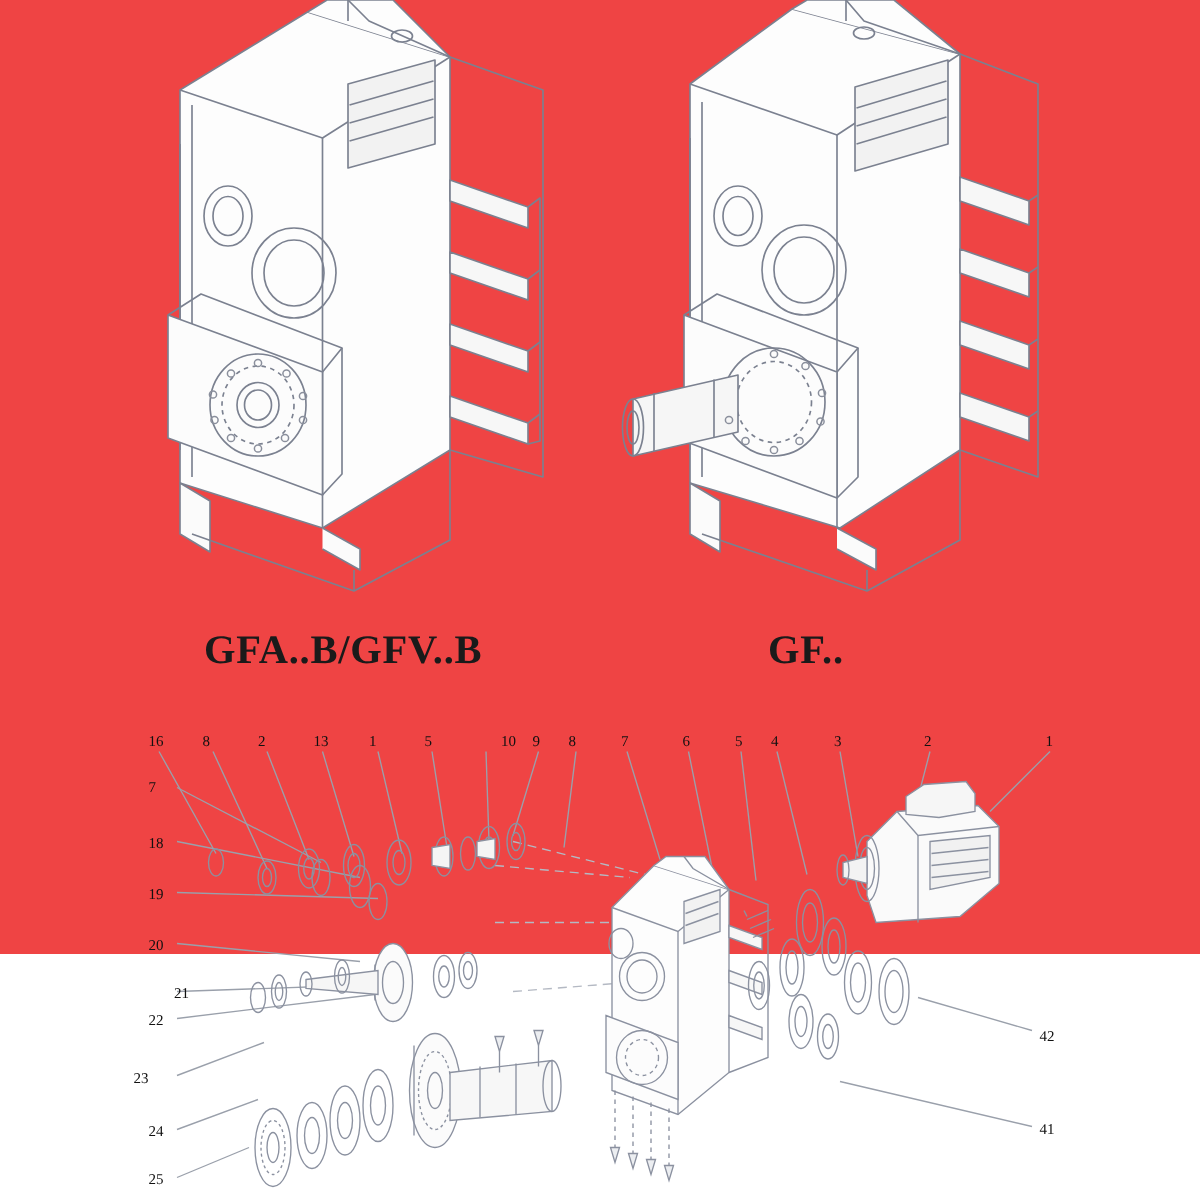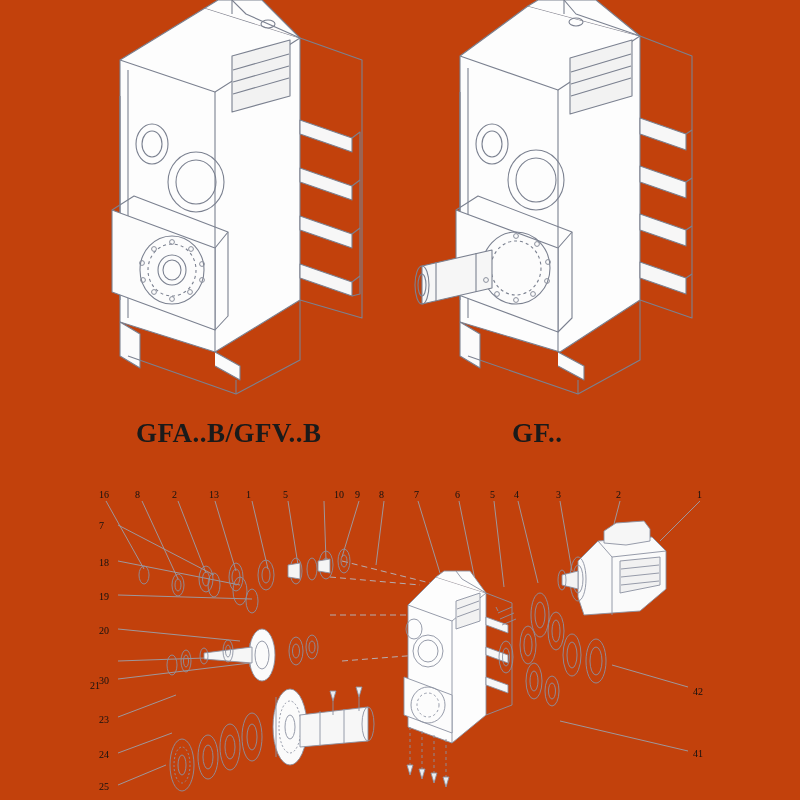--- a/index.html
+++ b/index.html
@@ -10,22 +10,22 @@
   body {
     width: 800px;
     height: 800px;
     font-family: "Liberation Serif", serif;
     overflow: hidden;
     position: relative;
   }
   #page {
     position: relative;
     width: 800px;
-    height: 800px;
-    background: #c2410c;
+    height: 636px;
+    background: #ef4444;
   }
 
   
   .top-area {
     position: absolute;
     left: 0;
     top: 0;
     width: 800px;
     height: 410px;
   }
@@ -421,22 +421,22 @@
     <div class="callout" style="left:490px; top:24px;">5</div>
     <div class="callout" style="left:514px; top:24px;">4</div>
     <div class="callout" style="left:556px; top:24px;">3</div>
     <div class="callout" style="left:616px; top:24px;">2</div>
     <div class="callout" style="left:697px; top:24px;">1</div>
 
     <div class="callout" style="left:99px; top:55px;">7</div>
     <div class="callout" style="left:99px; top:92px;">18</div>
     <div class="callout" style="left:99px; top:126px;">19</div>
     <div class="callout" style="left:99px; top:160px;">20</div>
-    <div class="callout" style="left:90px; top:192px;margin-top:23px;">21</div>
-    <div class="callout" style="left:99px; top:210px;">30</div>
-    <div class="callout" style="left:99px; top:249px;">23</div>
+    <div class="callout" style="left:116px; top:192px;">21</div>
+    <div class="callout" style="left:99px; top:210px;">22</div>
+    <div class="callout" style="left:89px; top:249px;">23</div>
     <div class="callout" style="left:99px; top:284px;">24</div>
     <div class="callout" style="left:99px; top:316px;">25</div>
 
     <div class="callout" style="left:693px; top:221px;text-align:center;">42</div>
     <div class="callout" style="left:693px; top:283px;">41</div>
   </div>
 </div>
 
 </body></html>

